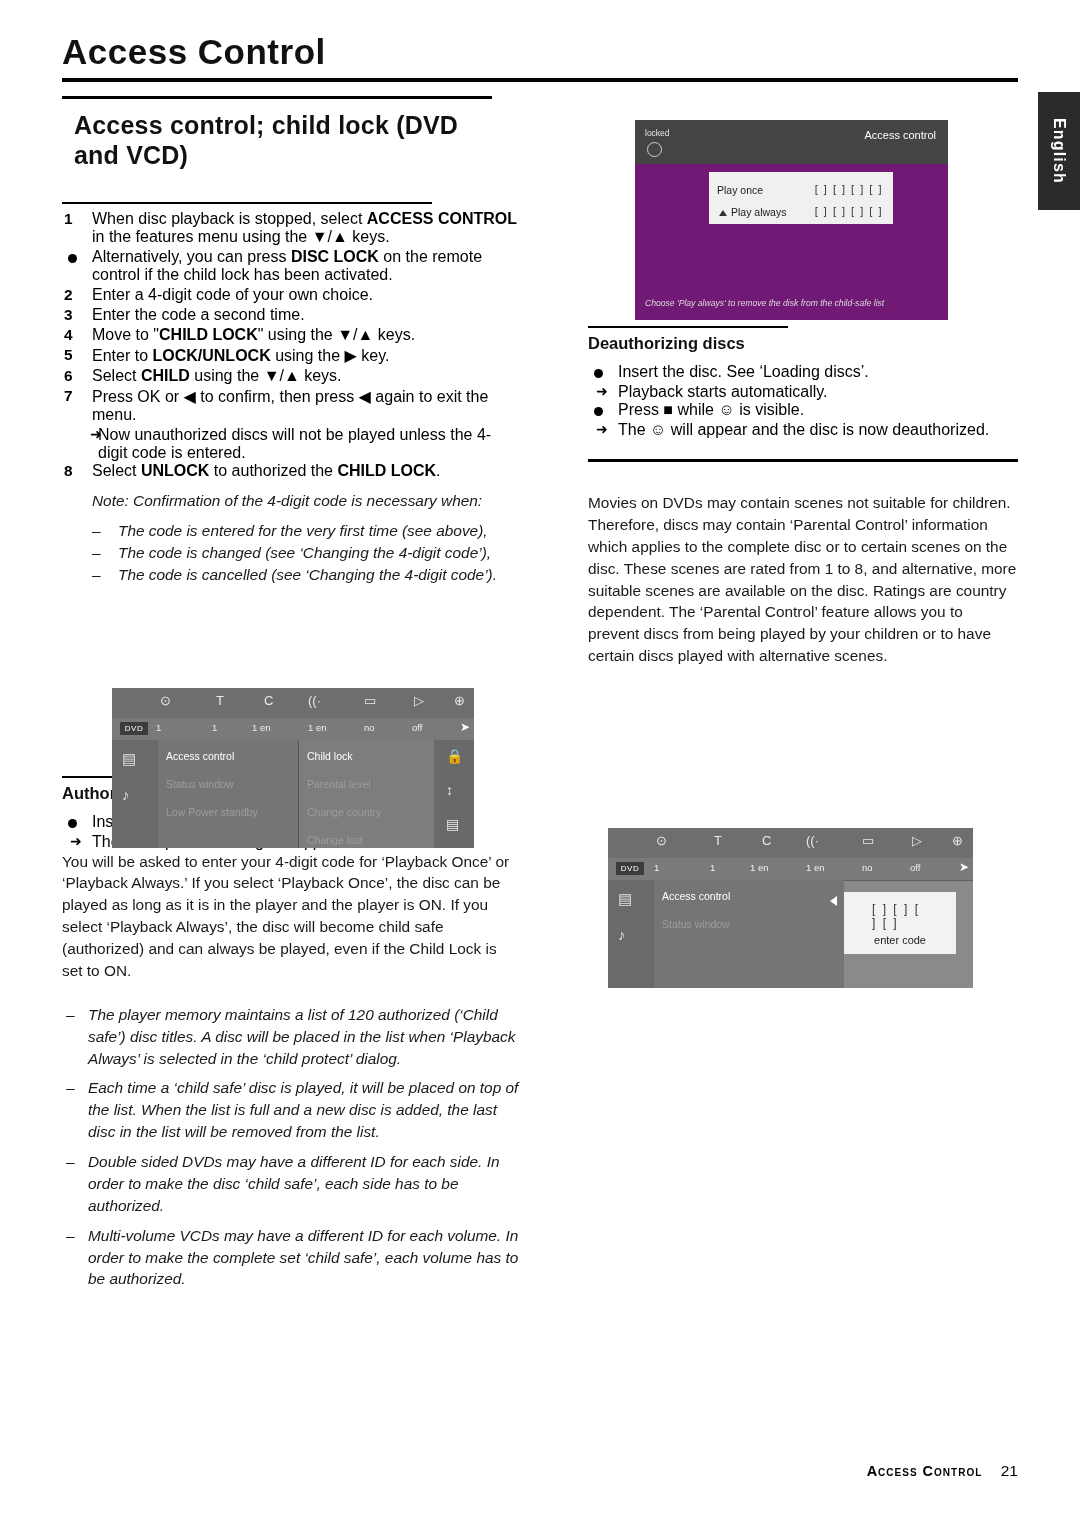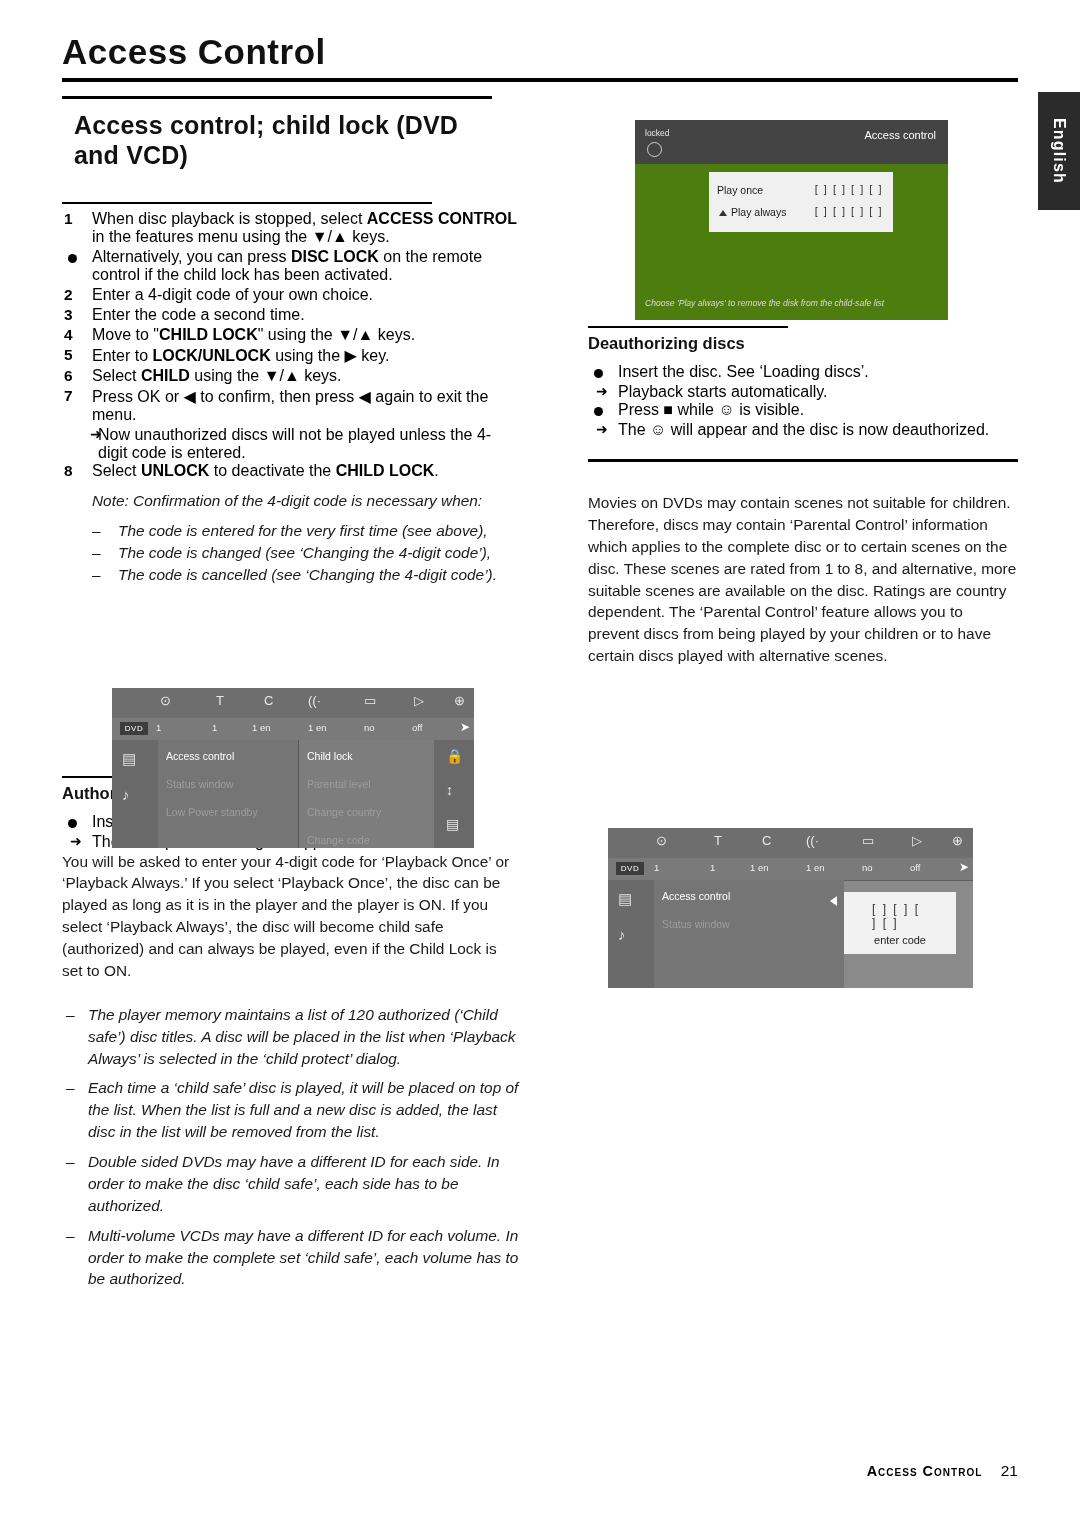--- a/index.html
+++ b/index.html
@@ -157,21 +157,21 @@
     position: relative;
     background: #4d4d4d;
     overflow: hidden;
   }
 
   
   #osd1 {
     position: absolute;
     left: 635px; top: 120px;
     width: 313px; height: 200px;
-    background: #4d7c0f;
+    background: #701a75;
   }
   #osd1 .topbar {
     position: absolute; left: 0; top: 0;
     width: 100%; height: 44px;
     background: #444;
   }
   #osd1 .lockedtxt {
     position: absolute; left: 10px; top: 8px;
     color: #e6e6e6; font-size: 8.5px;
   }
@@ -179,21 +179,21 @@
     position: absolute; right: 12px; top: 9px;
     color: #ffffff; font-size: 11px;
   }
   #osd1 .smiley {
     position: absolute; left: 12px; top: 22px;
     width: 13px; height: 13px;
     border: 1.2px solid #cfcfcf; border-radius: 50%;
   }
   #osd1 .panel {
     position: absolute; left: 74px; top: 52px;
-    width: 184px; height: 60px;
+    width: 184px; height: 52px;
     background: #f0f0f0;
   }
   #osd1 .panel .row {
     position: absolute;
     left: 8px;
     color: #1a1a1a; font-size: 10.5px;
   }
   #osd1 .panel .boxes {
     position: absolute; right: 10px;
     color: #333; font-size: 11px; letter-spacing: 1.5px;
@@ -371,21 +371,21 @@
     <div class="step">
       <span class="num">7</span>
       <span>Press OK or ◀ to confirm, then press ◀ again to exit the menu.</span>
     </div>
     <div class="arrowline" style="padding-left:36px;">
       <span class="ar" style="left:28px;">➜</span>
       <span>Now unauthorized discs will not be played unless the 4-digit code is entered.</span>
     </div>
     <div class="step">
       <span class="num">8</span>
-      <span>Select </span><span class="b">UNLOCK</span><span> to deactivate the </span><span class="b">CHILD LOCK</span><span>.</span>
+      <span>Select </span><span class="b">UNLOCK</span><span> to authorized the </span><span class="b">CHILD LOCK</span><span>.</span>
     </div>
 
     <div class="spacer8"></div>
     <div class="txt i" style="padding-left:30px;">Note: Confirmation of the 4-digit code is necessary when:</div>
     <div class="spacer8"></div>
     <div class="dashline txt" style="padding-left:56px;">
       <span class="dsh" style="left:30px;">–</span>
       <span>The code is entered for the very first time (see above),</span>
     </div>
     <div class="dashline txt" style="padding-left:56px;">
@@ -510,21 +510,21 @@
     <div class="menucol">
       <div class="mi on" style="top:10px;">Access control</div>
       <div class="mi off" style="top:38px;">Status window</div>
       <div class="mi off" style="top:66px;">Low Power standby</div>
     </div>
 
     <div class="rightcol">
       <div class="mi on" style="top:10px;">Child lock</div>
       <div class="mi off" style="top:38px;">Parental level</div>
       <div class="mi off" style="top:66px;">Change country</div>
-      <div class="mi off" style="top:94px;">Change code</div>
+      <div class="mi off" style="top:94px;">Change last</div>
     </div>
 
     <div class="lockcol">
       <div class="lockic" style="top:8px;">🔒</div>
       <div class="lockic" style="top:42px;">↕</div>
       <div class="lockic" style="top:76px;">▤</div>
     </div>
   </div>
 
   <div id="osd3" class="menuosd">

